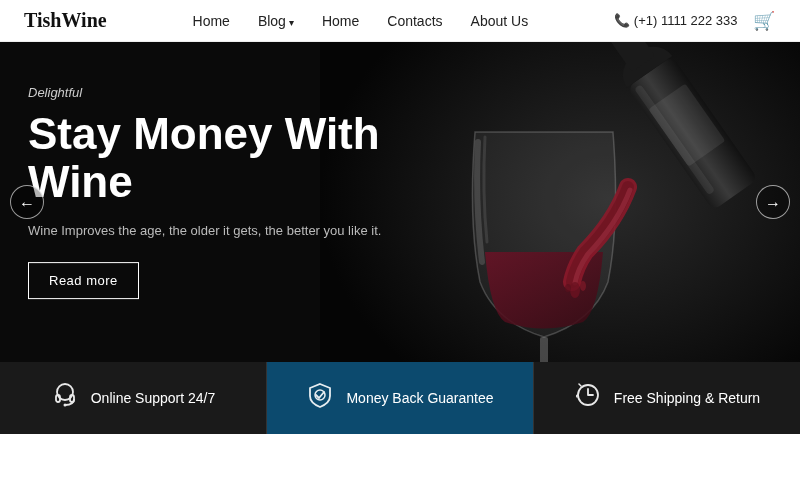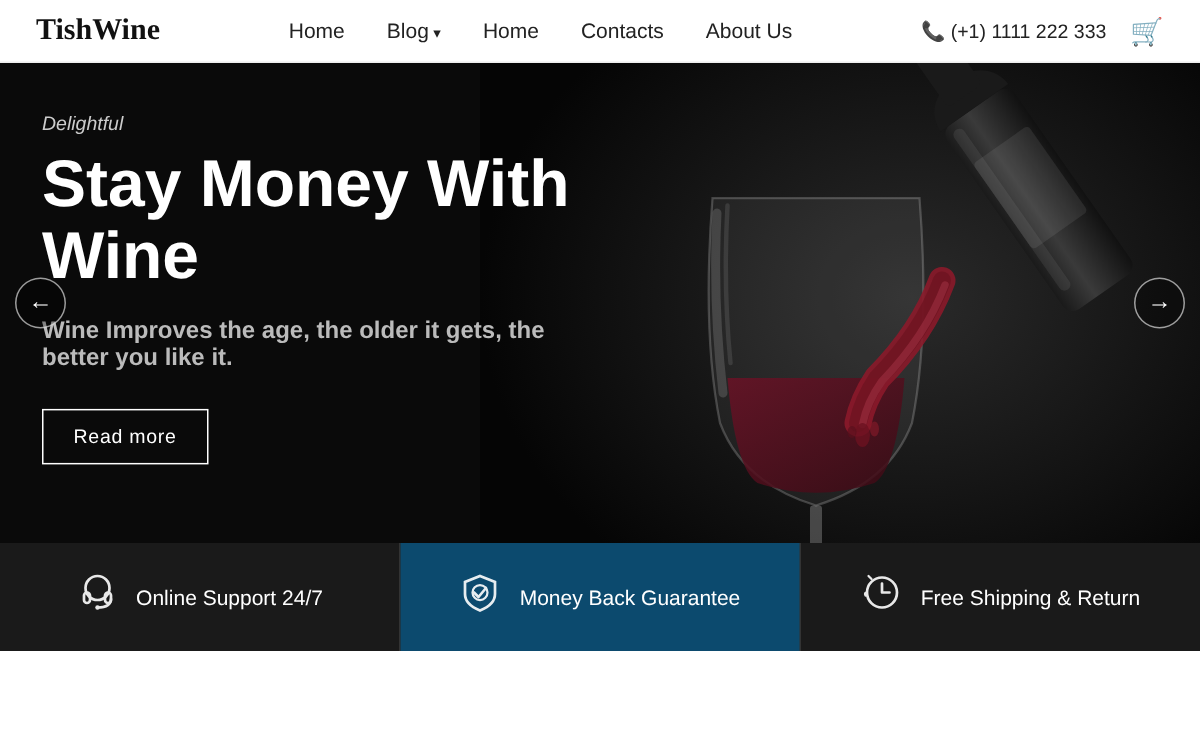--- a/index.html
+++ b/index.html
@@ -91,25 +91,24 @@
     }
     .hero-title {
       font-size: 44px;
       font-weight: 900;
       color: #fff;
       line-height: 1.1;
       margin-bottom: 16px;
       font-family: Arial, sans-serif;
     }
     .hero-subtitle {
-      font-size: 16px;
+      font-size: 13px;
       color: #bbb;
       margin-bottom: 24px;
       font-family: Arial, sans-serif;
-      font-weight: bold;
     }
     .hero-btn {
       display: inline-block;
       border: 1px solid #fff;
       color: #fff;
       background: transparent;
       padding: 10px 20px;
       font-size: 13px;
       cursor: pointer;
       font-family: Arial, sans-serif;

